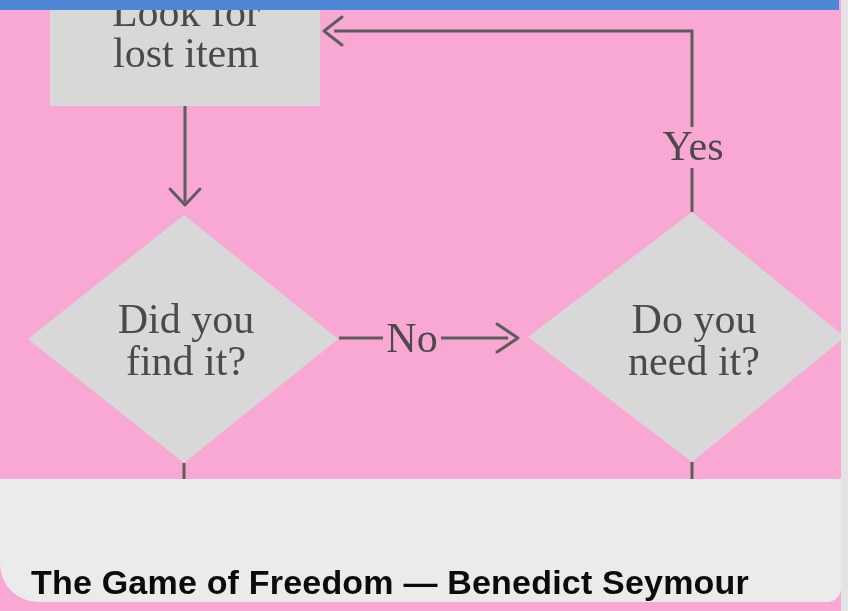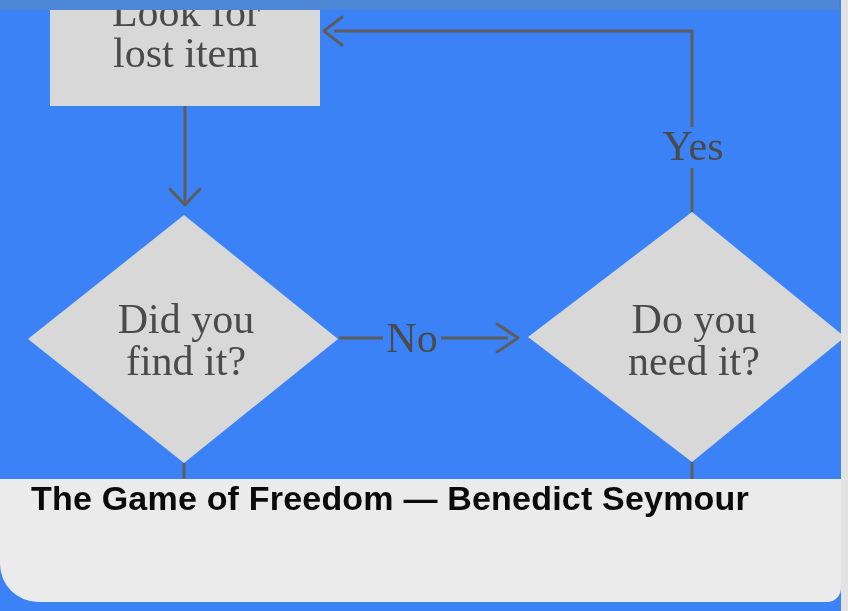--- a/index.html
+++ b/index.html
@@ -6,21 +6,21 @@
     margin: 0;
     padding: 0;
     background: #ffffff;
     font-family: "Liberation Sans", sans-serif;
   }
   .screen {
     position: relative;
     width: 848px;
     height: 611px;
     overflow: hidden;
-    background: #3b82f6;
+    background: #f9a8d4;
   }
   
   .flowchart {
     position: absolute;
     inset: 0;
     z-index: 1;
   }
   .flowchart .node-shape {
     fill: #d8d8d8;
     stroke: none;
@@ -58,21 +58,21 @@
   .caption-bar {
     position: absolute;
     left: 0;
     top: 479px;
     width: 841px;
     height: 123px;
     background: #ebebeb;
     border-radius: 0 0 14px 38px;
     z-index: 2;
     display: flex;
-    align-items: flex-start;
+    align-items: flex-end;
     box-sizing: border-box;
     padding-left: 31px;
   }
   .caption-text {
     font-family: "Liberation Sans", sans-serif;
     font-size: 34px;
     font-weight: 700;
     letter-spacing: 0.2px;
     color: #0b0b0b;
     white-space: nowrap;

